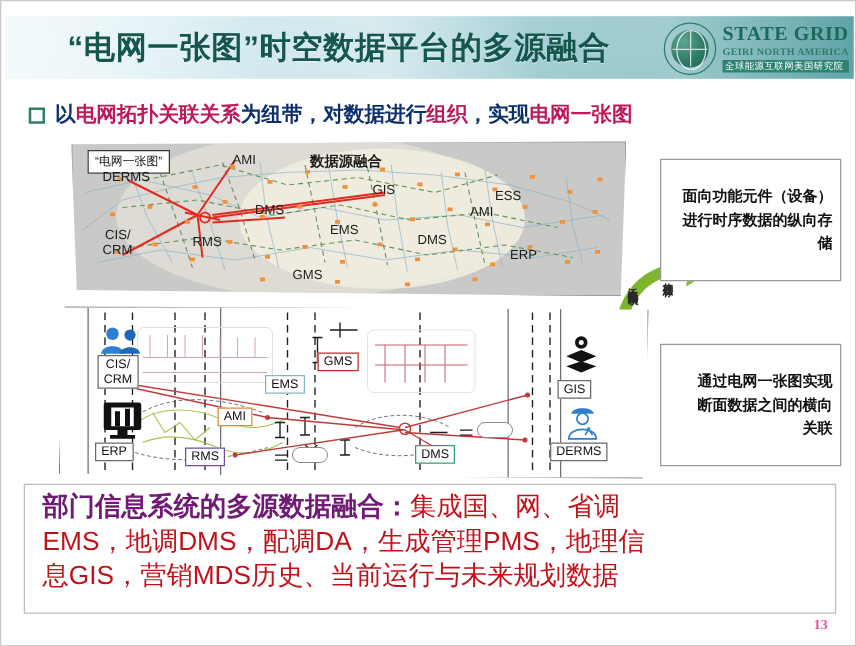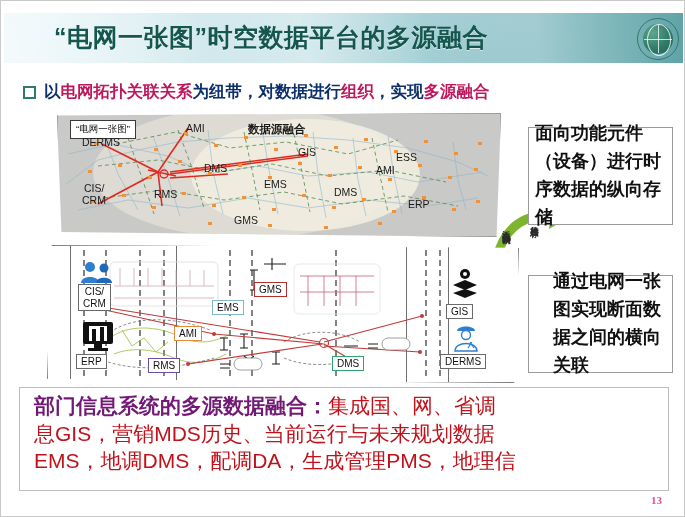--- a/index.html
+++ b/index.html
@@ -69,21 +69,21 @@
   .devbox{position:absolute;background:#ffffff;font-size:10px;padding:1px 4px;
           white-space:nowrap;color:#111;text-align:center;}
 
   
   .arc{position:absolute;left:470px;top:96px;width:74px;height:132px;}
   .arc-txt{position:absolute;font-size:8.5px;color:#2a2a2a;writing-mode:vertical-rl;
            letter-spacing:1px;white-space:nowrap;font-weight:bold;}
 
   
   .sidebox{position:absolute;background:#ffffff;border:1px solid #9b9b9b;
-           font-size:18px;font-weight:bold;color:#111;line-height:1.55;text-align:left;
+           font-size:12px;font-weight:bold;color:#111;line-height:1.55;text-align:right;
            display:flex;align-items:center;justify-content:center;padding:4px 6px;box-sizing:border-box;}
   .sidebox-1{left:527px;top:126px;width:145px;height:98px;}
   .sidebox-2{left:527px;top:274px;width:145px;height:98px;padding-left:24px;}
 
   
   .redblock{position:absolute;left:18px;top:386px;width:650px;height:104px;
             border:1px solid #bdbdbd;background:#ffffff;box-sizing:border-box;padding:4px 10px 0 14px;}
   .redline{font-size:21px;color:#c1121b;line-height:1.32;white-space:nowrap;}
   .redline .bold{font-weight:bold;color:#701a75;}
   .pageno{position:absolute;right:22px;bottom:10px;font-family:Liberation Serif, serif;
@@ -96,26 +96,31 @@
 
   <div class="header">
     <div class="header-title">“电网一张图”时空数据平台的多源融合</div>
 
     <div class="brand">
       <div class="brand-emblem">
         <div class="ring"></div>
           <div class="globe"></div>
           <div class="ell"></div>
       </div>
+      <div class="brand-text">
+        <div class="brand-sg">STATE GRID</div>
+        <div class="brand-sub">GEIRI NORTH AMERICA</div>
+        <div class="brand-cn">全球能源互联网美国研究院</div>
+      </div>
     </div>
   </div>
 
   <div class="bullet">
     <span class="bullet-mark"></span>
-    <span class="bullet-text"><span>以</span><span class="hl">电网拓扑关联关系</span><span>为纽带，对数据进行</span><span class="hl">组织</span><span>，实现</span><span class="hl">多源融合</span></span>
+    <span class="bullet-text"><span>以</span><span class="hl">电网拓扑关联关系</span><span>为纽带，对数据进行</span><span class="hl">组织</span><span>，实现</span><span class="hl">电网一张图</span></span>
   </div>
 
   <div class="figure">
 
     <div class="panel-top">
       <div class="ellipse-bg2"></div>
       <div class="ellipse-bg"></div>
 
       <svg width="442" height="122" style="position:absolute;left:0;top:0">
 
@@ -355,18 +360,18 @@
       </div>
       <div class="devbox" style="left:392px;top:108px;border:1px solid #6a6a6a;">DERMS</div>
     </div>
   </div>
 
   <div class="sidebox sidebox-1">面向功能元件（设备）进行时序数据的纵向存储</div>
   <div class="sidebox sidebox-2">通过电网一张图实现断面数据之间的横向关联</div>
 
   <div class="redblock">
     <div class="redline"><span class="bold">部门信息系统的多源数据融合：</span><span>集成国、网、省调</span></div>
+    <div class="redline">EMS，地调DMS，配调DA，生成管理PMS，地理信</div>
     <div class="redline">息GIS，营销MDS历史、当前运行与未来规划数据</div>
-    <div class="redline">EMS，地调DMS，配调DA，生成管理PMS，地理信</div>
   </div>
 
   <div class="pageno">13</div>
 </div>
 
 </body></html>

